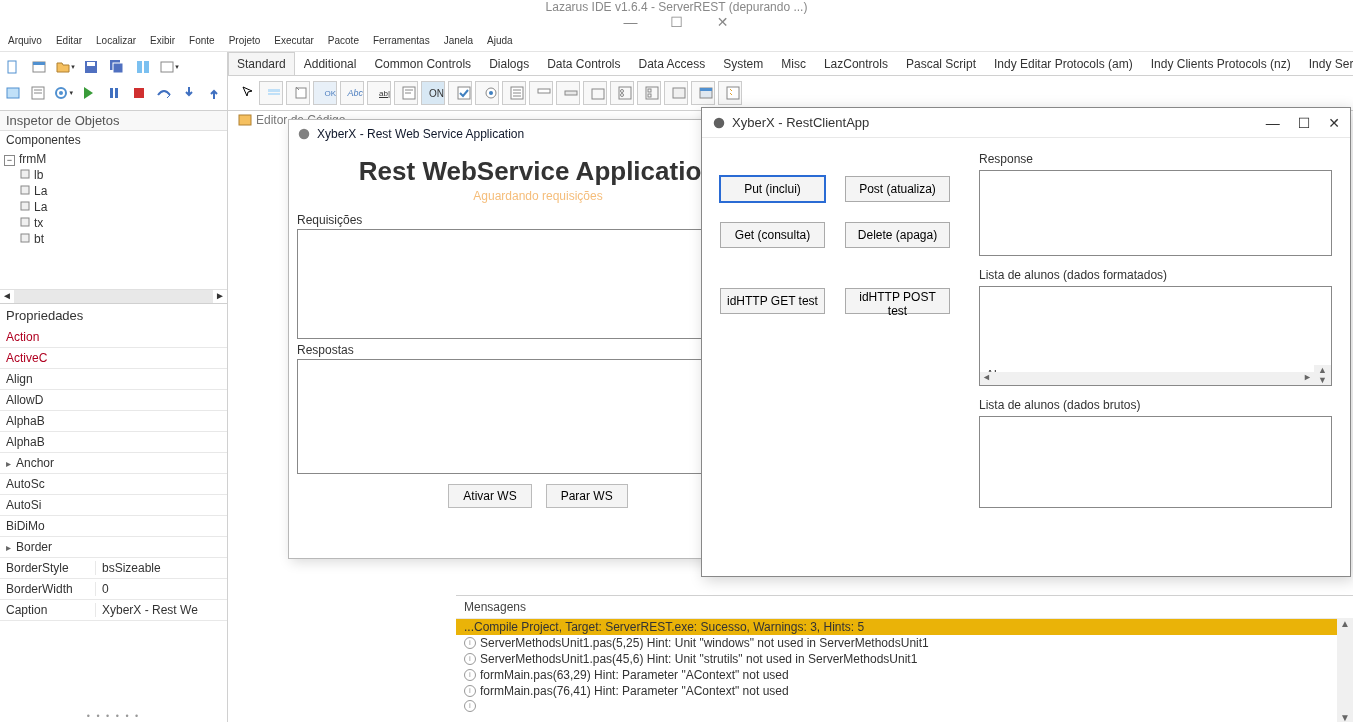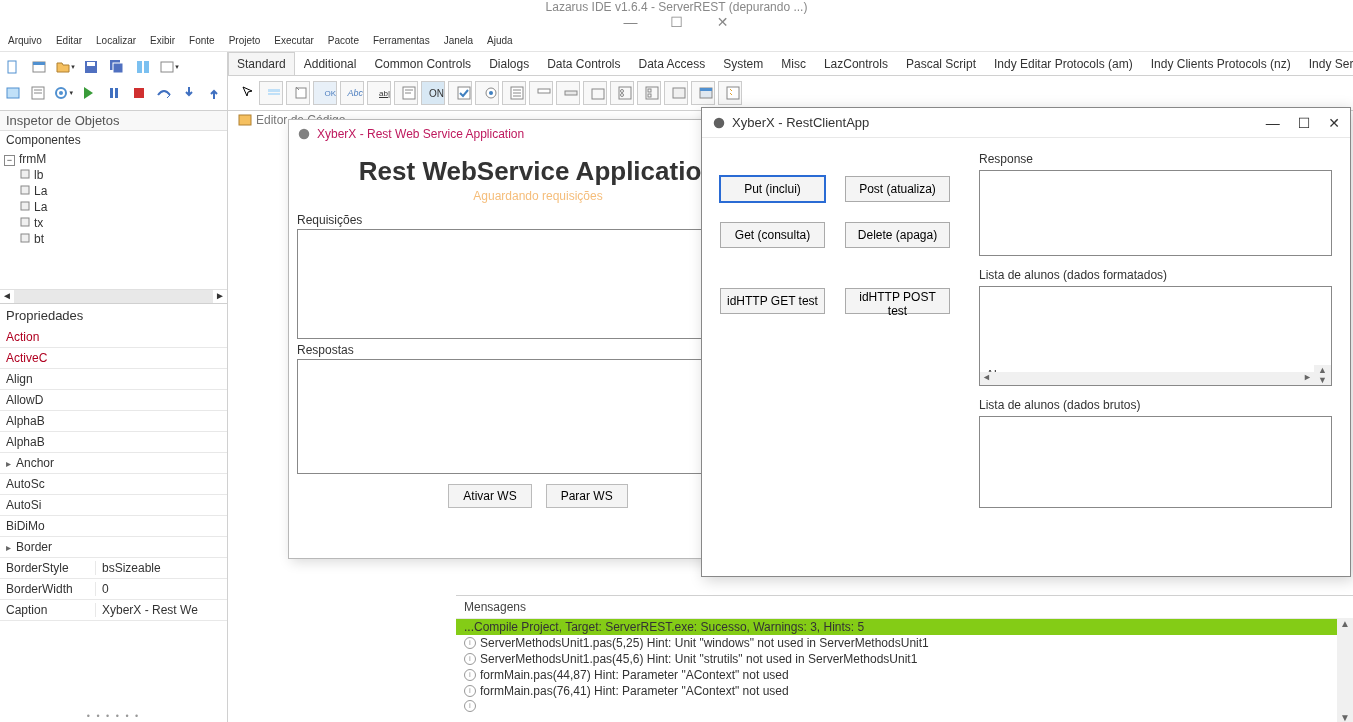--- a/index.html
+++ b/index.html
@@ -46,21 +46,21 @@
   .expand-arrow { display:inline-block; width:10px; color:#666; font-size:10px; }
   
   .center-area { flex: 1; position: relative; background: #fff; }
   .editor-tab { position: absolute; left: 10px; top: 2px; font-size: 12px; color: #777; display:flex; align-items:center; gap:4px; }
   
   .code-area { position: absolute; left: 330px; top: 80px; width: 480px; font-family: "Consolas", monospace; font-size: 13px; line-height: 17px; color: #000; white-space: pre; }
   .str { color: #228; }
   
   .server-window { position: absolute; left: 60px; top: 8px; width: 500px; height: 440px; background: #fff; border: 1px solid #b8b8b8; box-shadow: 3px 3px 12px rgba(0,0,0,0.15); display: flex; flex-direction: column; }
   .server-window .win-header { height: 28px; display: flex; align-items: center; padding: 0 8px; }
-  .server-window .win-header .t { flex: 1; color: #be185d; font-size: 12px; margin-left: 6px; }
+  .server-window .win-header .t { flex: 1; color: #0f172a; font-size: 12px; margin-left: 6px; }
   .server-window .win-header .wc { display: flex; gap: 14px; color: #999; }
   .server-window .win-header .wc span { cursor: pointer; font-size: 13px; }
   .server-body { flex: 1; padding: 4px 8px; display: flex; flex-direction: column; }
   .server-title { font-size: 26px; font-weight: bold; text-align: center; padding: 4px 0 6px; }
   .server-sub { text-align: center; font-size: 12px; color: #f5bd7a; margin-top:-4px; margin-bottom:6px; }
   .server-label { font-size: 12px; padding: 4px 0 2px; }
   .server-box { border: 1px solid #888; height: 110px; background: #fff; }
   .server-box.resp { height: 115px; }
   .server-buttons { display: flex; gap: 14px; justify-content: center; padding: 10px 0 4px; }
   .server-buttons button { padding: 4px 14px; font-size: 12px; background: #f4f4f4; border: 1px solid #bbb; cursor: pointer; }
@@ -87,21 +87,21 @@
   
   .status-bar { position: absolute; left: 228px; bottom: 128px; right: 0; height: 20px; border-top: 1px solid #d0d0d0; display: flex; align-items: center; font-size: 12px; color: #555; }
   .status-bar .cell { padding: 0 10px; border-right: 1px solid #e0e0e0; }
   .status-bar .cell.wide { min-width: 220px; }
   .status-bar .cell.path { flex: 1; }
   
   .messages-panel { position: absolute; left: 228px; bottom: 0; right: 0; height: 128px; border-top: 1px solid #d0d0d0; background: #fff; display: flex; flex-direction: column; }
   .messages-title { padding: 4px 8px; font-size: 12px; color: #444; border-bottom: 1px solid #e8e8e8; }
   .messages-list { flex: 1; overflow: hidden; font-size: 12px; }
   .msg-line { padding: 1px 8px; display:flex; align-items:center; gap:4px; }
-  .msg-line.success { background: #84cc16; }
+  .msg-line.success { background: #eab308; }
   .msg-icon { display:inline-block; width:12px; height:12px; border:1px solid #999; border-radius:50%; font-size:8px; text-align:center; line-height:10px; color:#999; }
   .msg-vscroll { position:absolute; right:0; top:22px; bottom:0; width:16px; background:#f0f0f0; display:flex; flex-direction:column; justify-content:space-between; align-items:center; font-size:10px; color:#666; }
   
   .more-dots { text-align:center; color:#999; letter-spacing:2px; font-size:9px; padding:2px 0; }
   
   svg.ico { width: 16px; height: 16px; }
 </style>
 </head>
 <body>
 
@@ -498,21 +498,21 @@
           <div class="msg-line">
             <span class="msg-icon">i</span>
             <span>ServerMethodsUnit1.pas(5,25) Hint: Unit "windows" not used in ServerMethodsUnit1</span>
           </div>
           <div class="msg-line">
             <span class="msg-icon">i</span>
             <span>ServerMethodsUnit1.pas(45,6) Hint: Unit "strutils" not used in ServerMethodsUnit1</span>
           </div>
           <div class="msg-line">
             <span class="msg-icon">i</span>
-            <span>formMain.pas(44,87) Hint: Parameter "AContext" not used</span>
+            <span>formMain.pas(63,29) Hint: Parameter "AContext" not used</span>
           </div>
           <div class="msg-line">
             <span class="msg-icon">i</span>
             <span>formMain.pas(76,41) Hint: Parameter "AContext" not used</span>
           </div>
           <div class="msg-line">
             <span class="msg-icon">i</span>
           </div>
         </div>
       <div class="msg-vscroll">

